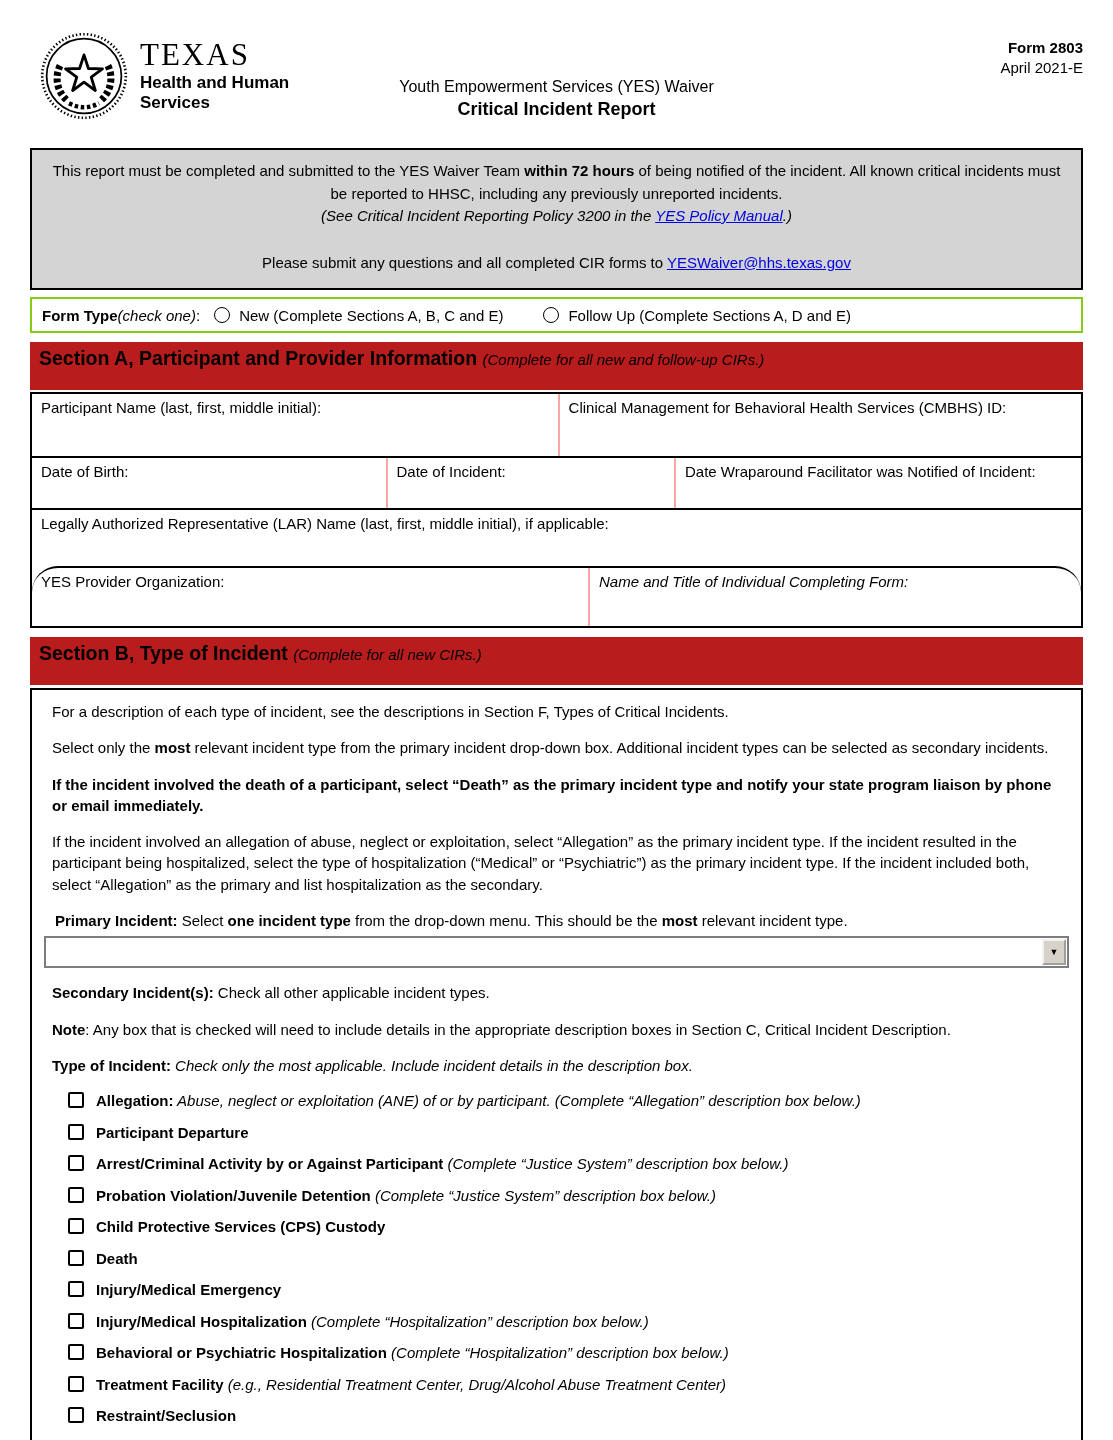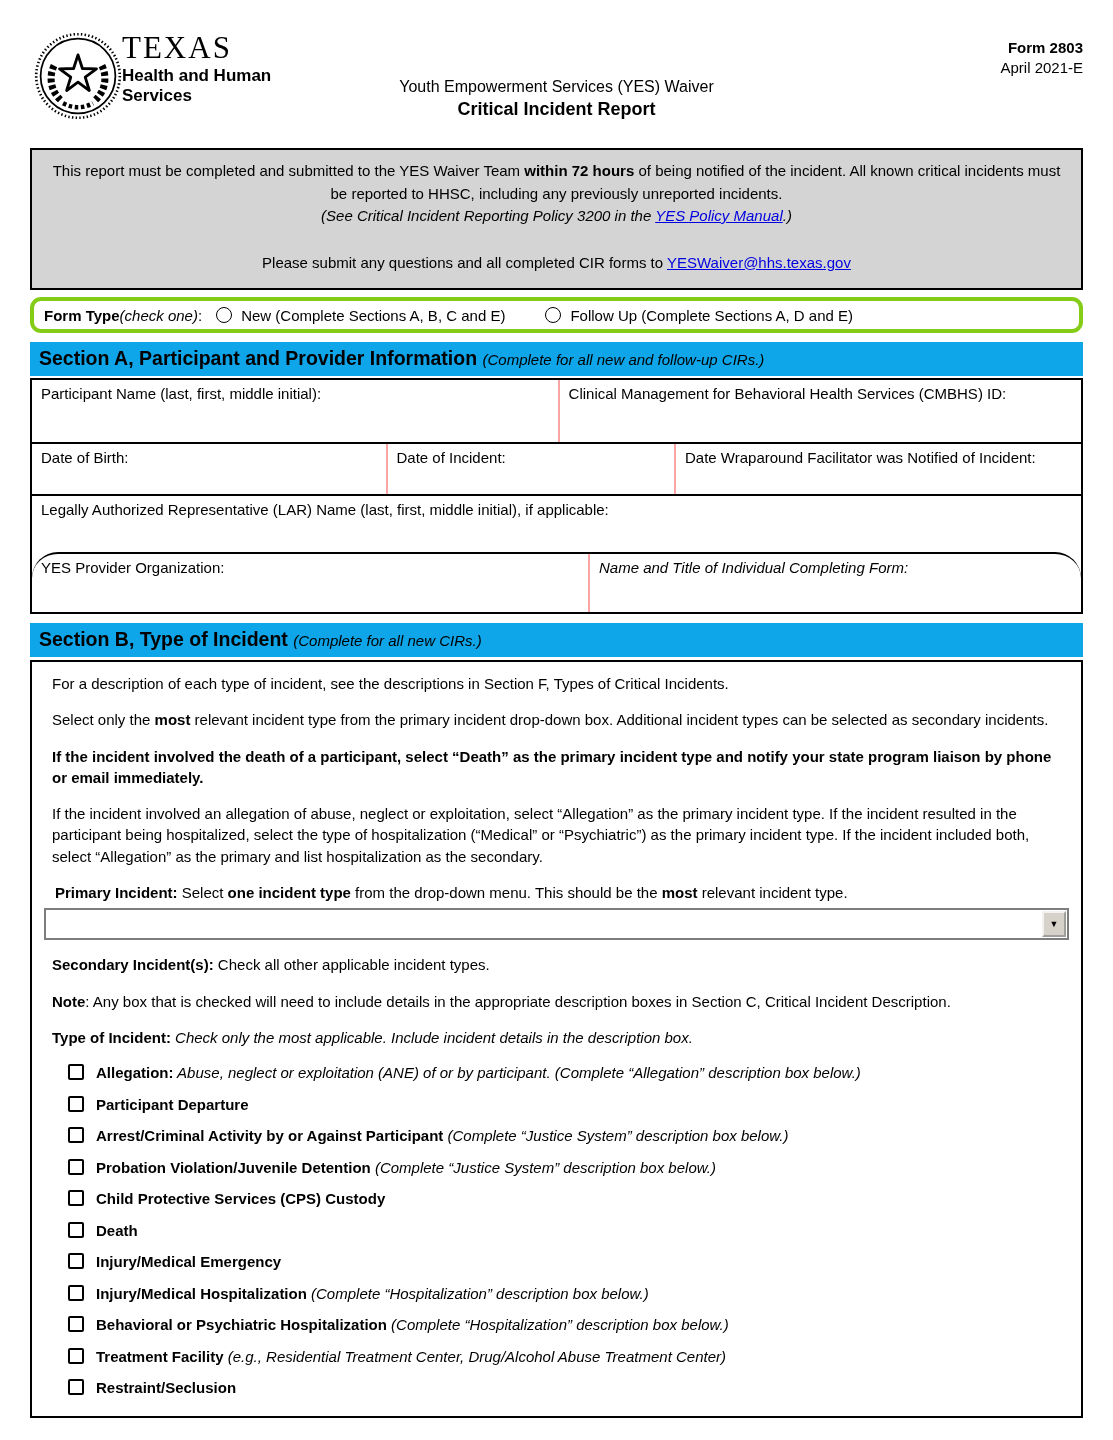--- a/index.html
+++ b/index.html
@@ -7,55 +7,55 @@
   body {
     width: 1113px; height: 1440px; overflow: hidden;
     background: #fff; color: #000;
     font-family: "Liberation Sans", "DejaVu Sans", sans-serif;
     font-size: 15px;
   }
   .page { padding: 26px 30px 0 30px; }
 
   
   .header { position: relative; height: 122px; }
-  .logo-wrap { position: absolute; left: 4px; top: 6px; display: flex; }
+  .logo-wrap { position: absolute; left: 10px; top: 6px; display: flex; align-items: center; gap: 12px; }
   .seal { width: 88px; height: 88px; }
   .logo-text .texas { font-family: "Liberation Serif", "DejaVu Serif", serif; font-size: 31px; letter-spacing: 2px; line-height: 1; }
   .logo-text .hhs { font-weight: bold; font-size: 17px; line-height: 1.15; margin-top: 3px; }
   .form-meta { position: absolute; right: 0; top: 12px; text-align: right; line-height: 1.35; }
   .form-meta .num { font-weight: bold; }
   .titles { position: absolute; left: 0; right: 0; top: 52px; text-align: center; }
   .title1 { font-size: 16px; }
   .title2 { font-size: 18px; font-weight: bold; margin-top: 3px; }
 
   
   .notice {
     border: 2px solid #000; background: #d4d4d4;
     text-align: center; padding: 10px 14px 14px; line-height: 1.5;
   }
   .notice .row2 { font-style: italic; }
   .notice .row3 { margin-top: 24px; }
   a.lnk { color: #0000e0; text-decoration: underline; cursor: pointer; }
 
   
   .form-type {
-    margin-top: 7px; border: 4px solid #84cc16; border-radius: 11px;
+    margin-top: 7px; border: 2px solid #84cc16; border-radius: 0;
     height: 36px; display: flex; align-items: center; padding: 0 10px;
   }
   .ft-label { font-weight: bold; }
   .ft-hint { font-style: italic; }
   .radio {
     width: 16px; height: 16px; border: 1.6px solid #000; border-radius: 50%;
     display: inline-block; flex: none; margin: 0 9px 0 14px; background: #fff;
   }
   .radio:first-of-type { margin-left: 16px; }
   .ft-opt2 .radio { margin-left: 40px; }
 
   
-  .section-bar { background: #0ea5e9; padding: 5px 9px 6px; margin-top: 9px; }
+  .section-bar { background: #b91c1c; padding: 5px 9px 20px; margin-top: 9px; }
   .section-title { font-weight: bold; font-size: 19.5px; }
   .section-sub { font-style: italic; font-size: 15px; }
 
   
   .tableA { border: 2px solid #000; margin-top: 2px; }
   .trow { display: flex; }
   .trow + .trow { border-top: 2px solid #000; }
   .tcell { padding: 5px 9px; }
   .tcell + .tcell { border-left: 2px solid #fca5a5; }
   .r1 { height: 62px; } .r2 { height: 52px; } .r3 { height: 58px; } .r4 { height: 60px; border-radius: 26px; }

